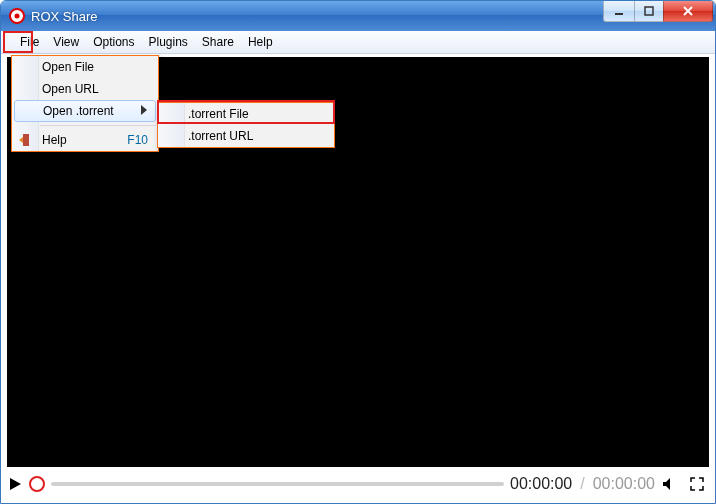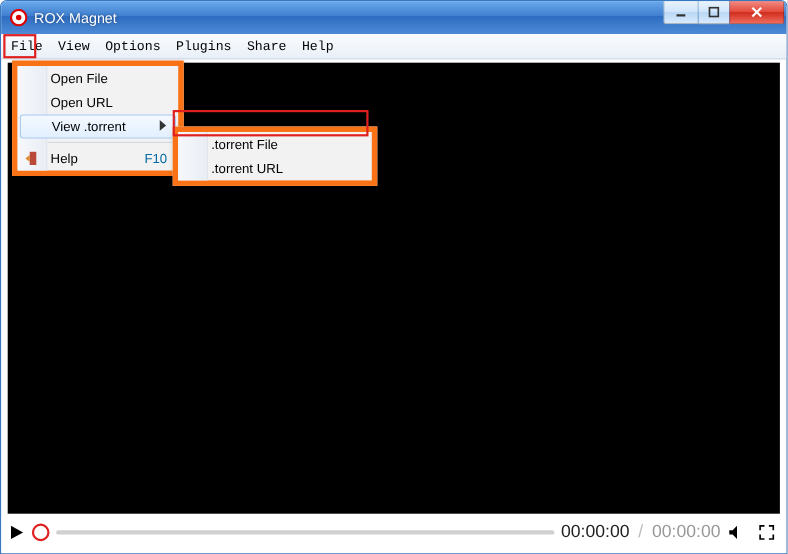--- a/index.html
+++ b/index.html
@@ -68,23 +68,22 @@
   .win-btn.close svg line { stroke:#fff; stroke-width:2; }
   .win-btn svg { width:12px; height:12px; }
 
   
   .menubar {
     height: 22px;
     background: linear-gradient(to bottom, #fafcff 0%, #e9eff8 100%);
     border-bottom: 1px solid #c9d4e4;
     display: flex;
     align-items: center;
-    padding-left: 2px;
+    padding-left: 12px;
     position: relative;
-    font-family: Liberation Mono, monospace;
   }
   .menubar .menu-item {
     padding: 3px 7px;
     cursor: default;
     color: #000;
   }
   .hl-file {
     position:absolute;
     left: 2px; top: 0;
     width: 30px; height: 22px;
@@ -136,21 +135,21 @@
   .controlbar .time-total { color:#999; }
   .controlbar .slash { color:#bbb; margin:0 2px; }
   .controlbar .vol-icon, .controlbar .fs-icon { width:16px; height:16px; cursor:pointer; }
   .controlbar svg { display:block; }
   .controlbar .fs-icon { margin-left:6px; margin-right:4px; }
 
   
   .dropdown {
     position: absolute;
     background: #f2f2f2;
-    border: 5px solid #f97316;
+    border: 1px solid #f97316;
     box-shadow: 2px 3px 6px rgba(0,0,0,0.25);
     font-size: 12px;
   }
   .dropdown .left-strip {
     position:absolute;
     left:0; top:0; bottom:0;
     width: 26px;
     background: linear-gradient(to right, #f6f8fb, #e9edf4);
     border-right: 1px solid #dfe3ea;
   }
@@ -191,21 +190,21 @@
     position:absolute;
     left: 5px; top: 3px;
     width:16px; height:16px;
   }
 
   #dd-file {
     left: 10px; top: 54px;
     width: 146px;
   }
   #dd-sub {
-    left: 156px; top: 114px;
+    left: 156px; top: 101px;
     width: 176px;
   }
   .hl-subitem {
     position:absolute;
     left: 156px; top: 99px;
     width: 178px; height: 24px;
     border: 2px solid #e02020;
     box-sizing: border-box;
     pointer-events:none;
     z-index: 10;
@@ -226,21 +225,21 @@
 
 <div class="window">
 
   <div class="titlebar">
     <span class="app-icon">
       <svg viewBox="0 0 16 16">
           <circle cx="8" cy="8" r="7" fill="#fff" stroke="#d00" stroke-width="2"></circle>
           <circle cx="8" cy="8" r="2.5" fill="#d00"></circle>
         </svg>
     </span>
-    <span class="title">ROX Magnet</span>
+    <span class="title">ROX Share</span>
     <div class="win-controls">
       <div class="win-btn min">
         <svg viewBox="0 0 12 12">
             <line x1="2" y1="9" x2="10" y2="9" stroke="#333" stroke-width="2"></line>
           </svg>
       </div>
       <div class="win-btn max">
         <svg viewBox="0 0 12 12">
             <rect x="2" y="2" width="8" height="8" fill="none" stroke="#333" stroke-width="1.5"></rect>
           </svg>
@@ -268,21 +267,21 @@
 
   <div class="dropdown" id="dd-file">
     <div class="left-strip"></div>
     <div class="dd-item">
       <span>Open File</span>
     </div>
     <div class="dd-item">
       <span>Open URL</span>
     </div>
     <div class="dd-item hover">
-      <span>View .torrent</span>
+      <span>Open .torrent</span>
       <span class="arrow">
         <svg viewBox="0 0 6 10">
             <polygon points="0,0 6,5 0,10" fill="#333"></polygon>
           </svg>
       </span>
     </div>
     <div class="dd-sep"></div>
     <div class="dd-item">
       <span class="item-icon">
         <svg viewBox="0 0 16 16">

